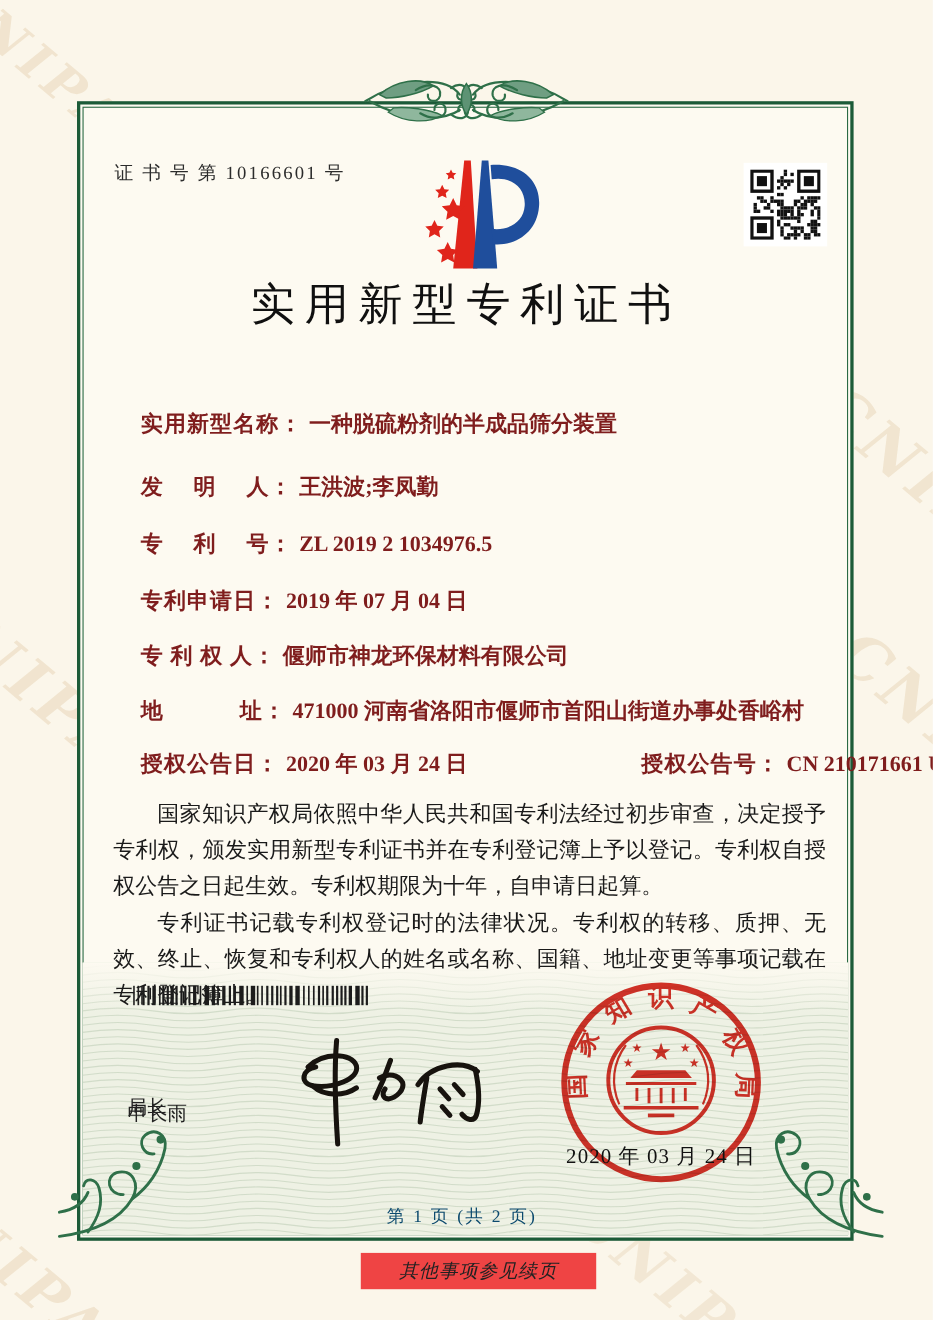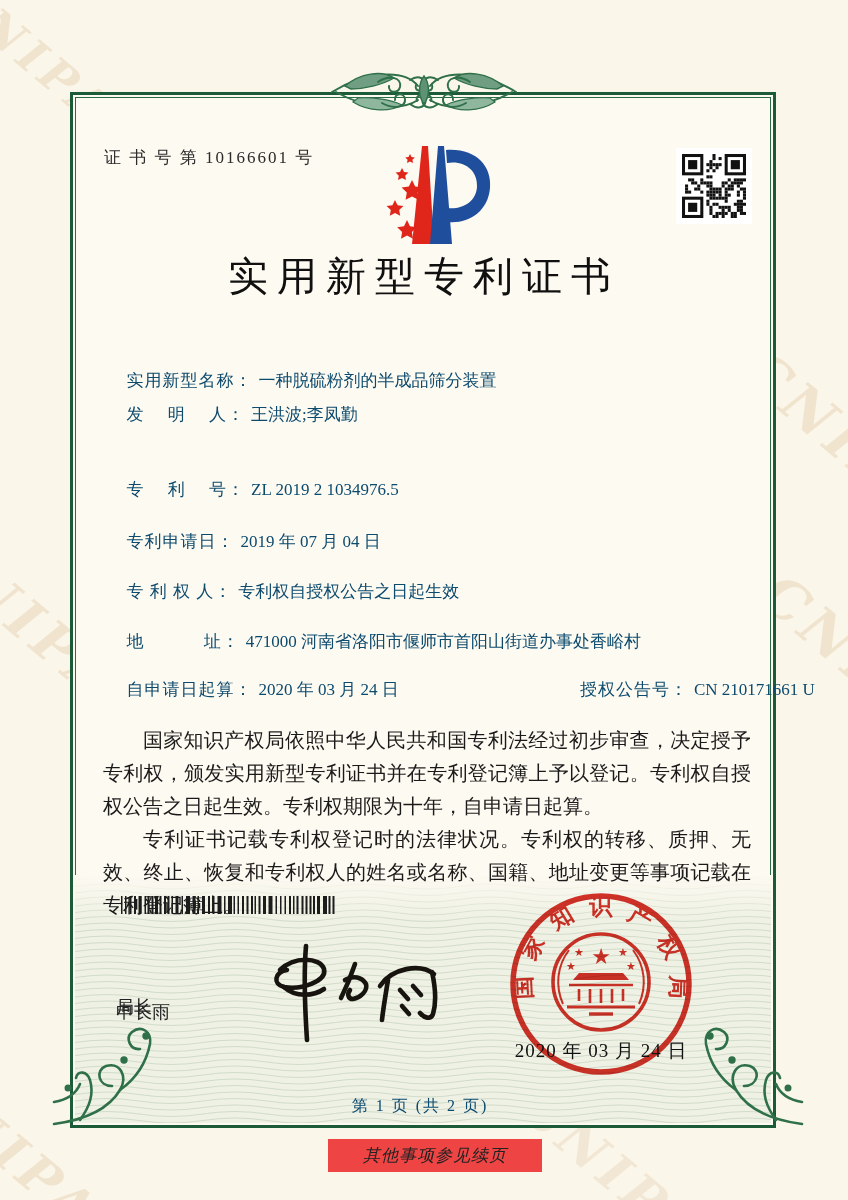--- a/index.html
+++ b/index.html
@@ -50,21 +50,21 @@
   .qr{
     position:absolute;left:676px;top:148px;width:64px;height:64px;
     background:#ffffff;padding:6px;z-index:4;
   }
   .title{
     position:absolute;left:0;right:0;top:249px;z-index:4;
     text-align:center;font-size:40px;font-weight:normal;
     letter-spacing:9px;color:#101010;
   }
   
-  .row{position:absolute;left:118px;z-index:4;font-size:17px;white-space:pre;color:#0c4a6e;}
+  .row{position:absolute;left:118px;z-index:4;font-size:20px;white-space:pre;color:#7f1d1d;font-weight:bold;}
   .row .lbl{letter-spacing:1px;}
   .row .val{margin-left:6px;}
   .row2{position:absolute;left:445px;top:0;}
   
   .body-text{
     position:absolute;left:103px;top:688px;width:648px;z-index:4;
     font-size:20px;line-height:33px;color:#1a1a1a;text-align:justify;margin-top:36px;
   }
   .body-text p{margin:0;text-indent:2em;}
   
@@ -334,37 +334,37 @@
       <rect x="0" y="42.666666666666664" width="21.333333333333332" height="21.333333333333332" fill="#111"></rect>
       <rect x="3.0476190476190474" y="45.71428571428571" width="15.238095238095237" height="15.238095238095237" fill="#fff"></rect>
       <rect x="6.095238095238095" y="48.76190476190476" width="9.142857142857142" height="9.142857142857142" fill="#111"></rect>
     </svg></div>
 
 <div class="title">实用新型专利证书</div>
 
 <div class="row" style="top:349px">
   <span class="lbl">实用新型名称：</span><span class="val">一种脱硫粉剂的半成品筛分装置</span>
 </div>
-<div class="row" style="top:383px">
+<div class="row" style="top:406px">
   <span class="lbl">发　 明　 人：</span><span class="val">王洪波;李凤勤</span>
 </div>
 <div class="row" style="top:458px">
   <span class="lbl">专　 利　 号：</span><span class="val">ZL 2019 2 1034976.5</span>
 </div>
 <div class="row" style="top:510px">
   <span class="lbl">专利申请日：</span><span class="val">2019 年 07 月 04 日</span>
 </div>
 <div class="row" style="top:560px">
-  <span class="lbl">专 利 权 人：</span><span class="val">专利权自授权公告之日起生效</span>
+  <span class="lbl">专 利 权 人：</span><span class="val">偃师市神龙环保材料有限公司</span>
 </div>
 <div class="row" style="top:610px">
   <span class="lbl">地　　　 址：</span><span class="val">471000 河南省洛阳市偃师市首阳山街道办事处香峪村</span>
 </div>
 <div class="row" style="top:658px">
-  <span class="lbl">自申请日起算：</span><span class="val">2020 年 03 月 24 日</span>
+  <span class="lbl">授权公告日：</span><span class="val">2020 年 03 月 24 日</span>
   <span class="row2">
     <span class="lbl">授权公告号：</span><span class="val">CN 210171661 U</span>
   </span>
 </div>
 
 <div class="body-text">
   <p>国家知识产权局依照中华人民共和国专利法经过初步审查，决定授予专利权，颁发实用新型专利证书并在专利登记簿上予以登记。专利权自授权公告之日起生效。专利权期限为十年，自申请日起算。</p>
   <p>专利证书记载专利权登记时的法律状况。专利权的转移、质押、无效、终止、恢复和专利权人的姓名或名称、国籍、地址变更等事项记载在专利登记簿上。</p>
 </div>
 

